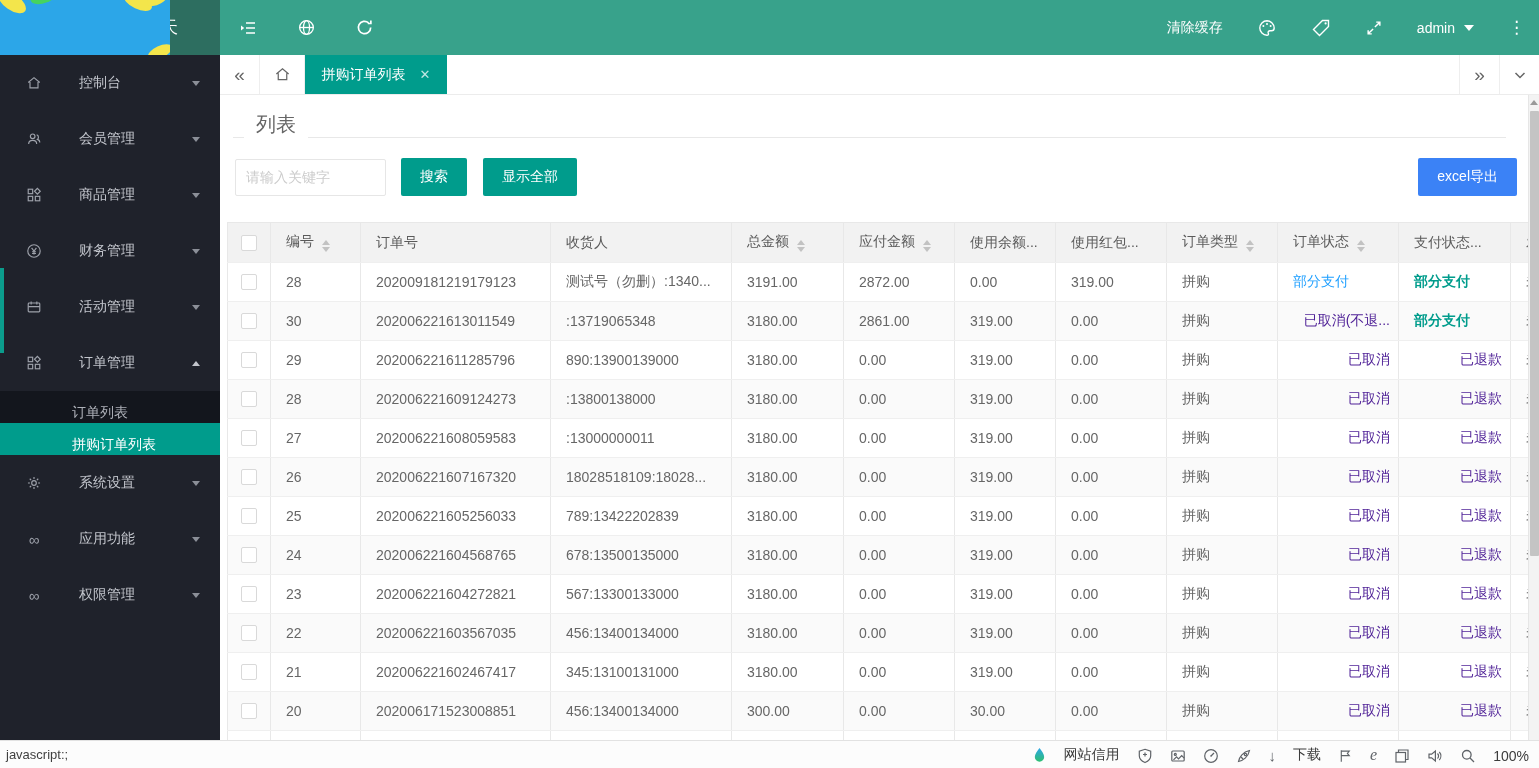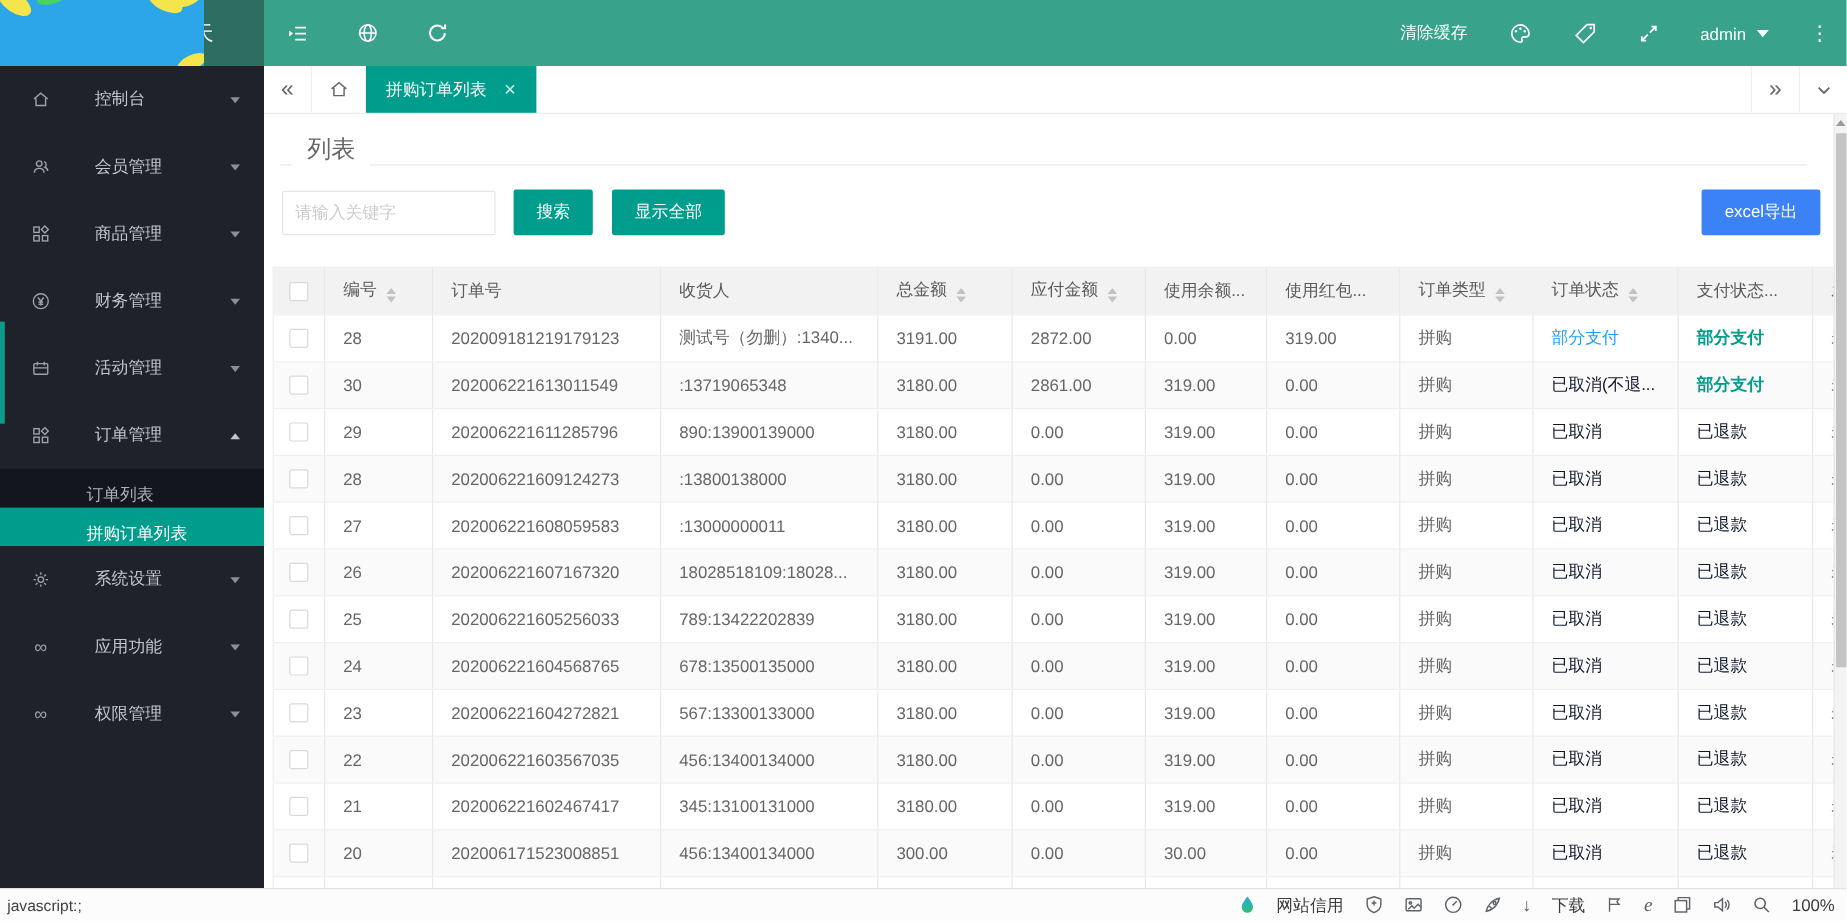--- a/index.html
+++ b/index.html
@@ -40,21 +40,21 @@
   .tab-spacer{flex:1;}
   .tab-nav.right{border-right:none;border-left:1px solid #eee;}
 
   
   .content{position:absolute;left:220px;top:95px;width:1319px;height:645px;background:#fff;overflow:hidden;}
   .legend{display:flex;align-items:flex-end;margin:16px 33px 0 13px;}
   .legend .dash{width:11px;height:1px;background:#e8e8e8;}
   .legend h2{margin:0 12px;font-size:20px;font-weight:400;color:#666;}
   .legend .line{flex:1;height:1px;background:#e8e8e8;}
   .toolbar{display:flex;align-items:center;margin:20px 22px 0 15px;}
-  .kw-input{width:178px;height:37px;border:1px solid #e6e6e6;border-radius:2px;padding:0 10px;font-size:14px;color:#4c1d95;outline:none;}
+  .kw-input{width:151px;height:37px;border:1px solid #e6e6e6;border-radius:2px;padding:0 10px;font-size:14px;color:#4c1d95;outline:none;}
   .kw-input::placeholder{color:#ccc;}
   .btn{height:38px;padding:0 19px;border:none;border-radius:2px;background:#009c8c;color:#fff;font-size:14px;cursor:pointer;}
   .btn.search{margin-left:15px;}
   .btn.showall{margin-left:16px;}
   .btn.excel{background:#3b82f6;}
   .tb-spacer{flex:1;}
 
   
   .table-wrap{margin:26px 0 0 7px;width:1301px;overflow:hidden;}
   table{border-collapse:collapse;table-layout:fixed;width:1343px;border-left:1px solid #e8e8e8;border-top:1px solid #e8e8e8;}
@@ -63,32 +63,32 @@
   td{height:39px;color:#666;}
   tbody tr:nth-child(even){background:#fafafa;}
   .cb-cell{padding:0;text-align:center;}
   .cb{width:16px;height:16px;border:1px solid #d9d9d9;border-radius:2px;background:#fff;margin:0 auto;cursor:pointer;}
   .sort{display:inline-flex;flex-direction:column;gap:2px;margin-left:8px;vertical-align:1px;cursor:pointer;}
   .sort i{display:block;width:0;height:0;border-left:4px solid transparent;border-right:4px solid transparent;}
   .sort .up{border-bottom:5px solid #c2c2c2;}
   .sort .dn{border-top:5px solid #c2c2c2;}
   .st-link{color:#1e9fff;cursor:pointer;}
   .st-teal{color:#009c8c;font-weight:700;}
-  .st-muted{color:#0f172a;}
+  .st-muted{color:#4c1d95;text-align:right;}
 
   
   .vscroll{position:absolute;right:0;top:95px;width:11px;height:645px;background:#f3f3f3;border-left:1px solid #e6e6e6;}
   .vs-arrow{height:14px;display:flex;align-items:center;justify-content:center;}
   .vs-arrow i{width:0;height:0;border-left:4px solid transparent;border-right:4px solid transparent;border-bottom:5px solid #9a9a9a;}
   .vs-thumb{position:absolute;left:1px;top:16px;width:9px;height:445px;background:#c4c4c4;border-radius:1px;}
 
   
   .statusbar{position:absolute;left:0;bottom:0;width:1539px;height:28px;background:#fcfcfc;border-top:1px solid #e2e2e2;display:flex;align-items:center;justify-content:space-between;padding:0 10px 0 6px;}
   .sb-left{font-size:13px;color:#3f3f3f;}
-  .sb-right{display:flex;align-items:flex-start;gap:17px;font-size:14px;color:#3c3c3c;}
+  .sb-right{display:flex;align-items:flex-end;gap:17px;font-size:14px;color:#3c3c3c;}
   .sb-ic{display:flex;align-items:center;justify-content:center;color:#5f6368;cursor:pointer;}
   .sb-ic svg{display:block;}
   .sb-label{cursor:pointer;}
   .sb-e{font-family:"Liberation Serif","DejaVu Serif",serif;font-style:italic;font-size:16px;color:#5f6368;}
   .sb-arrow{font-size:15px;color:#5f6368;}
 </style>
 </head>
 <body>
 
 <div class="stage">

